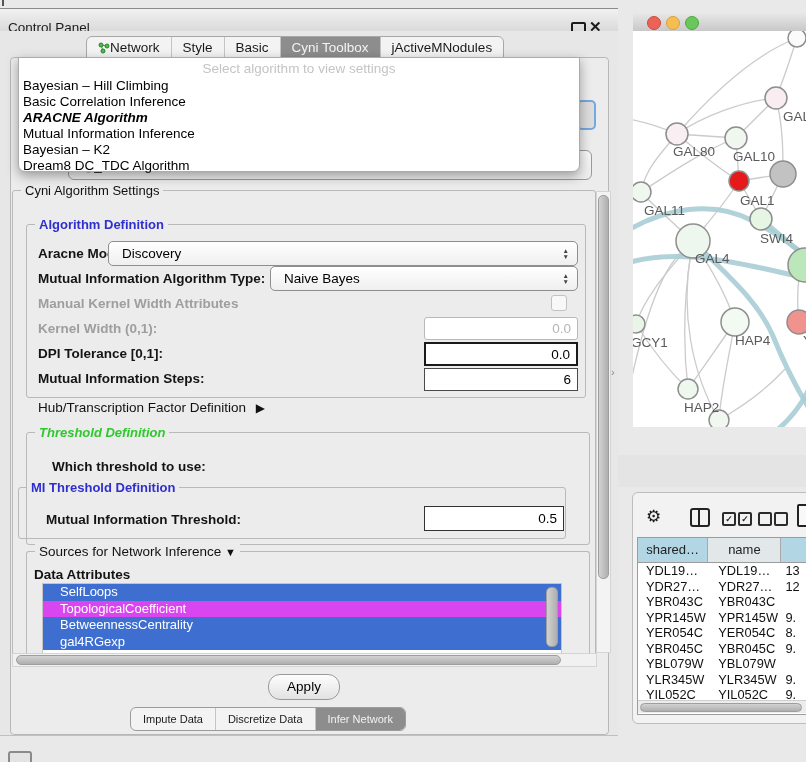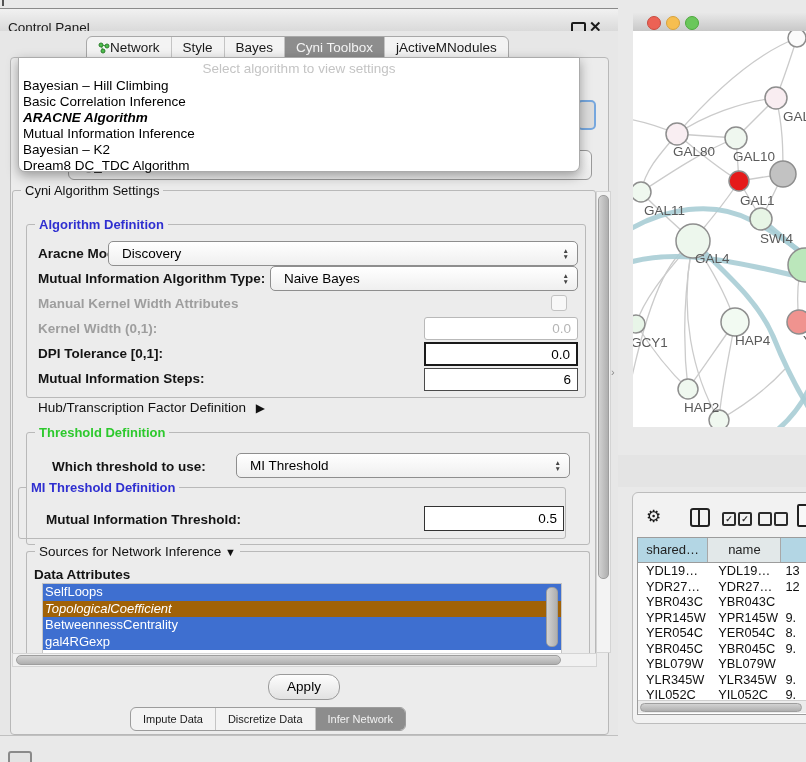--- a/index.html
+++ b/index.html
@@ -33,38 +33,38 @@
 
   
   #combo-frag{left:577px;top:100px;width:15px;height:26px;border:2px solid #76A7DE;border-radius:5px;background:#DCDCDC;z-index:2;}
   #hidden-combo{left:68px;top:150px;width:524px;height:30px;border:1px solid #9A9A9A;border-radius:6px;
      background:linear-gradient(#F8F8F8,#ECECEC);z-index:1;font-size:13.5px;color:#ABABAB;line-height:30px;padding-left:16px;box-sizing:border-box;}
 
   
   .group{border:1px solid #B9B9B9;border-radius:3px;background:transparent;}
   .gtitle{position:absolute;top:-8px;left:8px;background:#ECECEC;padding:0 4px;font-size:13px;white-space:nowrap;}
   .gtitle.blue{color:#2F2FD0;font-weight:bold;}
-  .gtitle.green{color:#2DC92D;font-weight:bold;}
+  .gtitle.green{color:#2DC92D;font-weight:bold;font-style:italic;}
   .lbl{font-size:13.5px;font-weight:bold;color:#141414;white-space:nowrap;}
   .lbl.dis{color:#9E9E9E;}
   .combo{border:1px solid #8E8E8E;border-radius:5px;background:linear-gradient(#FFFFFF,#EFEFEF);
      font-size:13.5px;color:#000;display:flex;align-items:center;box-sizing:border-box;}
   .combo .val{flex:1;padding-left:13px;}
   .spin{display:flex;flex-direction:column;font-size:6.5px;line-height:5.5px;color:#444;padding-right:8px;}
   .field{background:#FFF;font-size:13.5px;text-align:right;box-sizing:border-box;padding-right:6px;display:flex;align-items:center;justify-content:flex-end;}
   .chk{border:1px solid #C2C2C2;border-radius:3px;background:#F8F8F8;}
 
   
   .sb-track-v{background:#F3F3F3;border:1px solid #D4D4D4;}
   .sb-thumb{background:linear-gradient(90deg,#D2D2D2,#AFAFAF);border-radius:5px;border:1px solid #9E9E9E;}
   .sb-thumb-h{background:linear-gradient(#D2D2D2,#AFAFAF);border-radius:5px;border:1px solid #9E9E9E;}
 
   
   #attr-list{left:42px;top:583px;width:518px;height:69px;background:#FFF;border:1px solid #C5C5C5;overflow:hidden;}
-  .attr-row{height:16.5px;line-height:16.5px;font-size:13px;color:#FFF;padding-left:2px;width:599px;box-sizing:border-box;}
+  .attr-row{height:16.5px;line-height:16.5px;font-size:13px;color:#FFF;padding-left:17px;width:599px;box-sizing:border-box;}
 
   
   #apply-btn{left:268px;top:674px;width:70px;height:24px;border:1px solid #9A9A9A;border-radius:12px;
      background:linear-gradient(#FDFDFD,#E2E2E2);font-size:13.5px;text-align:center;line-height:23px;color:#000;}
   #bottom-tabs{left:130px;top:707px;height:22px;display:flex;border:1px solid #9C9C9C;border-radius:6px;overflow:hidden;background:#F3F3F3;}
   .btab{height:22px;line-height:22px;padding:0 12px;font-size:11px;color:#1A1A1A;border-left:1px solid #C4C4C4;}
   .btab:first-child{border-left:none;}
   .btab.sel{color:#F2F2F2;}
 
   
@@ -110,21 +110,21 @@
           <circle cx="3" cy="3" r="2" fill="#4CBF4C" stroke="#2E7D2E"></circle>
           <circle cx="9" cy="4" r="2" fill="#4CBF4C" stroke="#2E7D2E"></circle>
           <circle cx="5" cy="9" r="2" fill="#4CBF4C" stroke="#2E7D2E"></circle>
         </svg>
         <span>Network</span>
       </div>
       <div class="tab">
         <span>Style</span>
       </div>
       <div class="tab">
-        <span>Bayes</span>
+        <span>Basic</span>
       </div>
       <div class="tab sel" style="background: rgb(141, 141, 141);">
         <span>Cyni Toolbox</span>
       </div>
       <div class="tab">
         <span>jActiveMNodules</span>
       </div>
     </div>
 
   <div class="abs" id="panel"></div>
@@ -182,44 +182,37 @@
 
   <div class="abs" style="left:38px;top:400px;font-size:13.5px;color:#111;">
     <span>Hub/Transcription Factor Definition</span>
     <span style="font-size:12px;margin-left:6px;">▶</span>
   </div>
 
   <div class="abs group" style="left:26px;top:432px;width:562px;height:111px;">
     <span class="gtitle green">Threshold Definition</span>
   </div>
   <div class="abs lbl" style="left:52px;top:459px;">Which threshold to use:</div>
-  <div class="abs combo" style="left:236px;top:453px;width:334px;height:25px;">
-    <span class="val">MI Threshold</span>
-    <span class="spin">
-        <span>▲</span>
-        <span>▼</span>
-      </span>
-  </div>
   <div class="abs group" style="left:18px;top:487px;width:546px;height:50px;">
     <span class="gtitle blue">MI Threshold Definition</span>
   </div>
   <div class="abs lbl" style="left:46px;top:512px;">Mutual Information Threshold:</div>
   <div class="abs field" style="left:424px;top:506px;width:140px;height:25px;border:1px solid #333;color:#000;">0.5</div>
 
   <div class="abs group" style="left:26px;top:551px;width:562px;height:104px;border-bottom:none;">
     <span class="gtitle" style="font-size:13.5px;">
       <span>Sources for Network Inference</span>
       <span style="font-size:11px;">▼</span>
     </span>
   </div>
   <div class="abs lbl" style="left:34px;top:567px;">Data Attributes</div>
   <div class="abs" id="attr-list">
     <div id="attr-rows">
         <div class="attr-row" style="background: rgb(62, 111, 208);">SelfLoops</div>
-        <div class="attr-row" style="background: #a16207; font-style: italic;">TopologicalCoefficient</div>
+        <div class="attr-row" style="background: #d946ef;">TopologicalCoefficient</div>
         <div class="attr-row" style="background: rgb(62, 111, 208);">BetweennessCentrality</div>
         <div class="attr-row" style="background: rgb(62, 111, 208);">gal4RGexp</div>
       </div>
     <div class="sb-thumb" style="position:absolute;right:3px;top:3px;width:10px;height:58px;"></div>
   </div>
 
   <div class="abs" style="left:12px;top:653px;width:583px;height:12px;background:#F1F1F1;border:1px solid #D4D4D4;">
     <div class="sb-thumb-h" style="position:absolute;left:3px;top:1px;width:543px;height:8px;"></div>
   </div>
 

